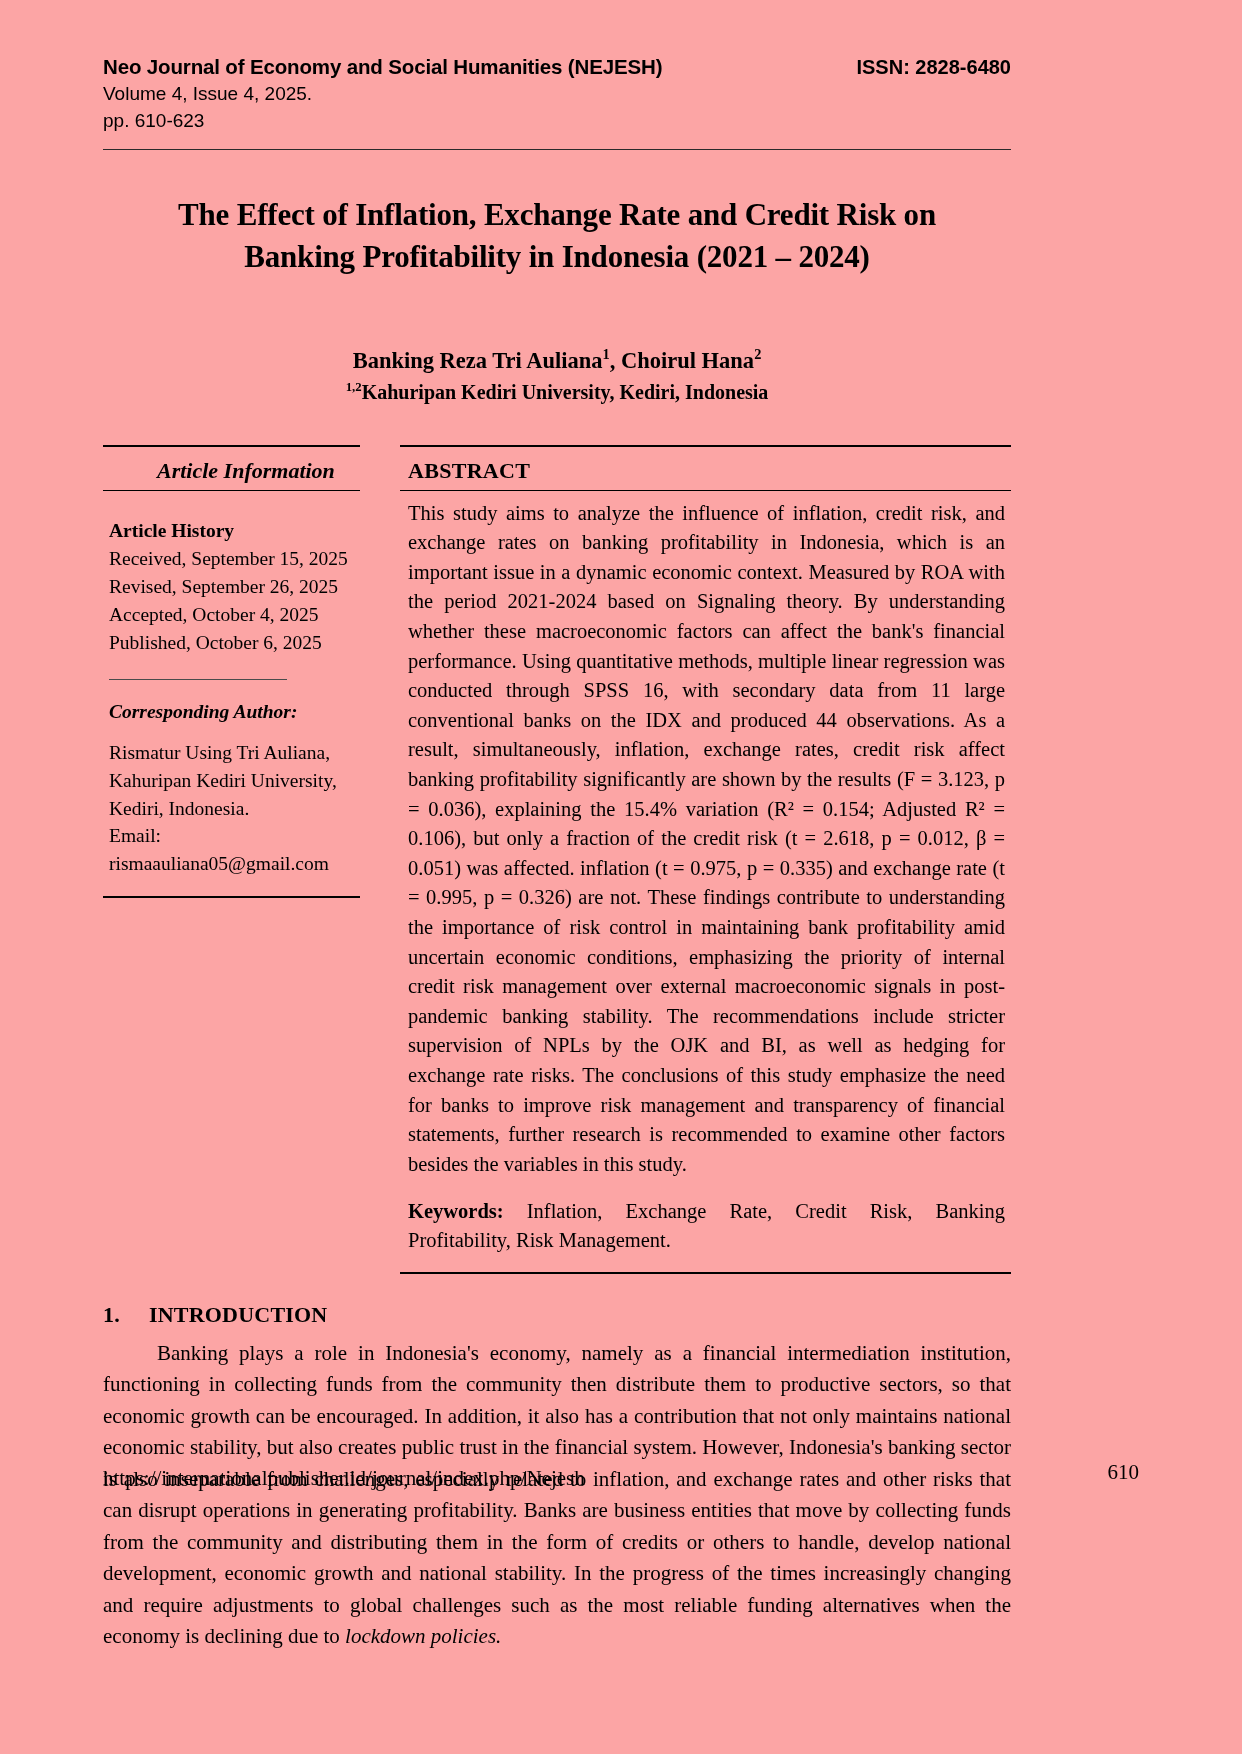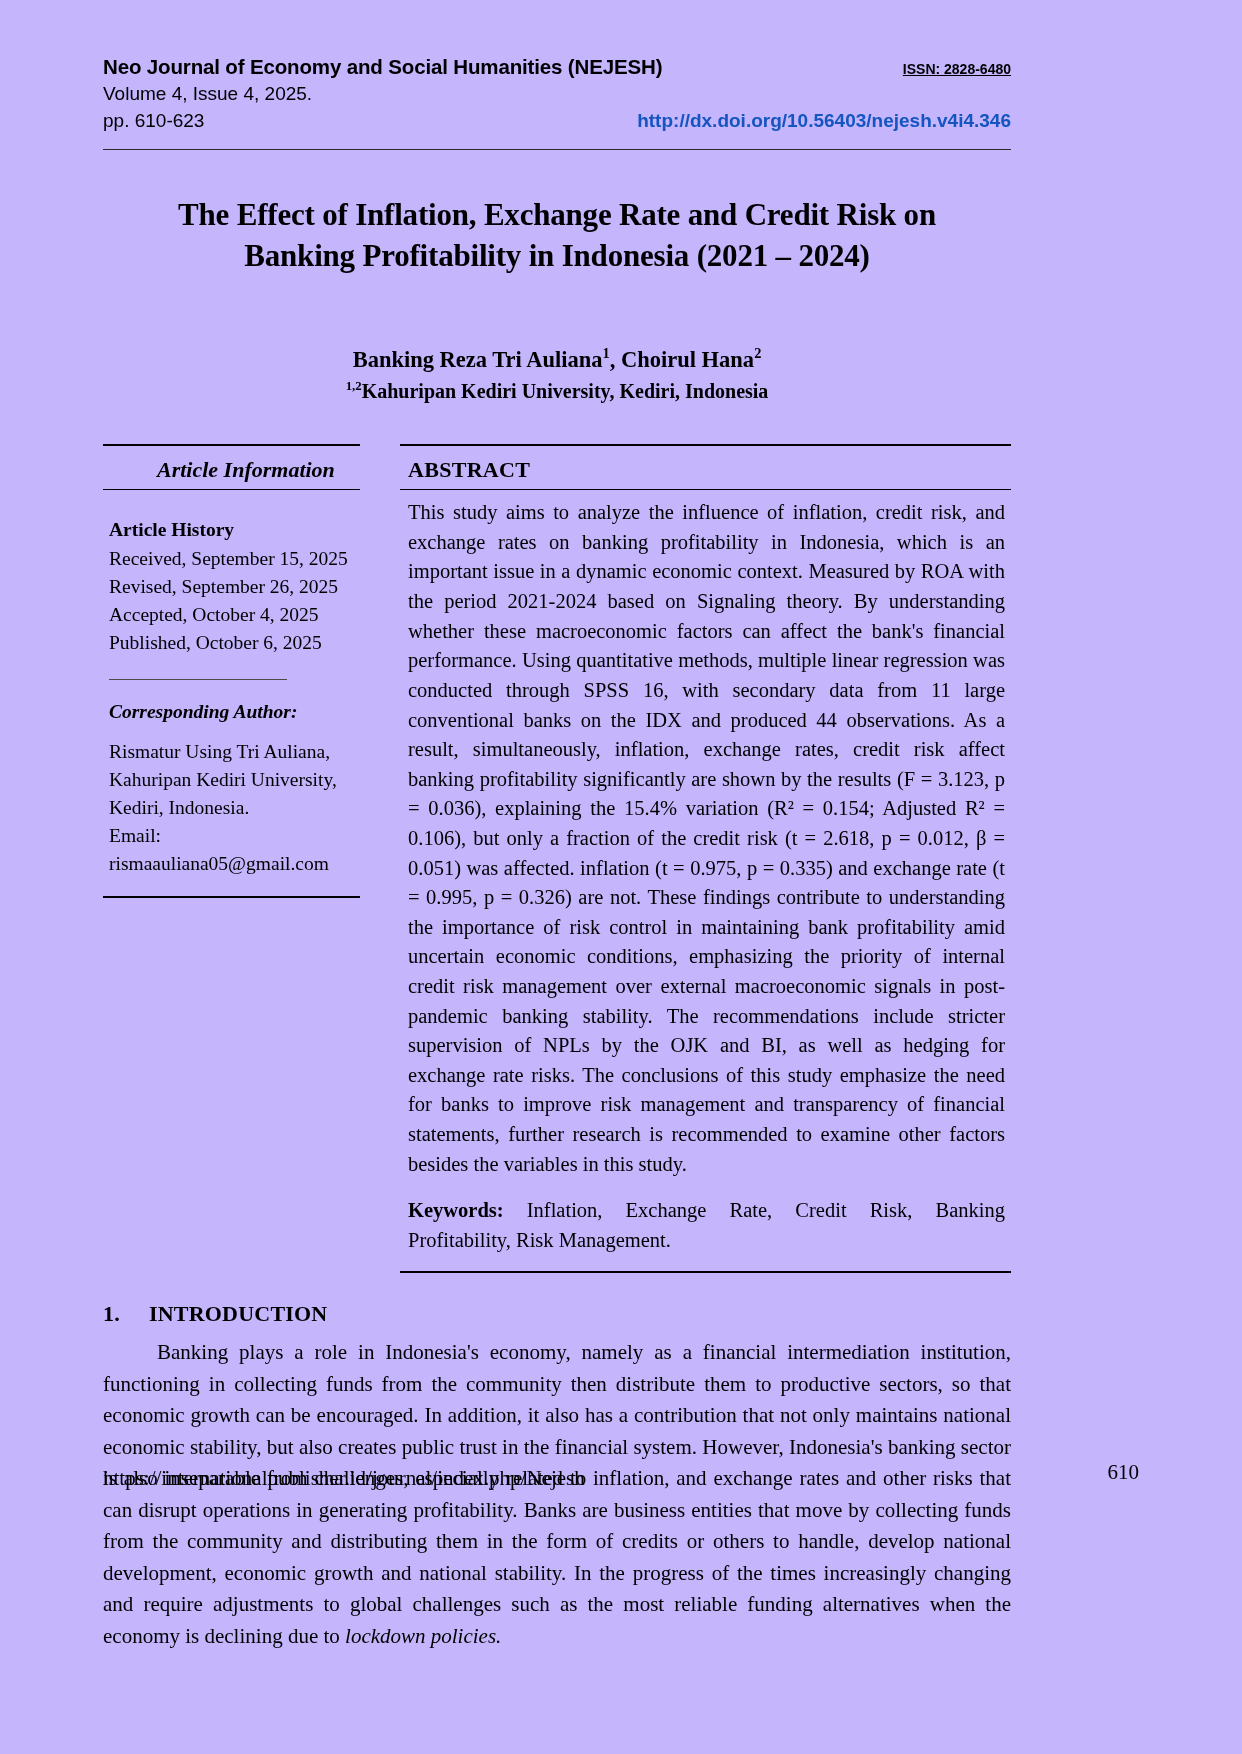--- a/index.html
+++ b/index.html
@@ -10,21 +10,21 @@
   }
   body {
     font-family: "Liberation Serif", "DejaVu Serif", serif;
     color: #000000;
   }
   .page {
     position: relative;
     width: 1242px;
     height: 1754px;
     margin: 0 auto;
-    background: #c4b5fd;
+    background: #fca5a5;
     box-sizing: border-box;
     padding: 15px;
     overflow: hidden;
   }
   .content {
     position: absolute;
     left: 103px;
     top: 0;
     width: 908px;
   }
@@ -39,24 +39,23 @@
     justify-content: space-between;
     align-items: baseline;
     line-height: 1.42;
   }
   .mast-journal {
     font-size: 20.5px;
     font-weight: bold;
     letter-spacing: -0.15px;
   }
   .mast-issn {
-    font-size: 14px;
+    font-size: 20px;
     font-weight: bold;
     white-space: nowrap;
-    text-decoration: underline;
   }
   .mast-volume {
     font-size: 19px;
     font-weight: normal;
   }
   .mast-pages {
     font-size: 19px;
     font-weight: normal;
   }
   .mast-doi {
@@ -251,21 +250,20 @@
     <div class="masthead">
       <div class="mast-row">
         <div class="mast-journal">Neo Journal of Economy and Social Humanities (NEJESH)</div>
         <div class="mast-issn">ISSN: 2828-6480</div>
       </div>
       <div class="mast-row">
         <div class="mast-volume">Volume 4, Issue 4, 2025.</div>
       </div>
       <div class="mast-row">
         <div class="mast-pages">pp. 610-623</div>
-        <a class="mast-doi" href="#">http://dx.doi.org/10.56403/nejesh.v4i4.346</a>
       </div>
       <hr class="mast-rule">
     </div>
 
     <div class="title-block">
       <h1 class="paper-title">The Effect of Inflation, Exchange Rate and Credit Risk on Banking Profitability in Indonesia (2021 – 2024)</h1>
     </div>
 
     <div class="author-block">
       <div class="authors">

